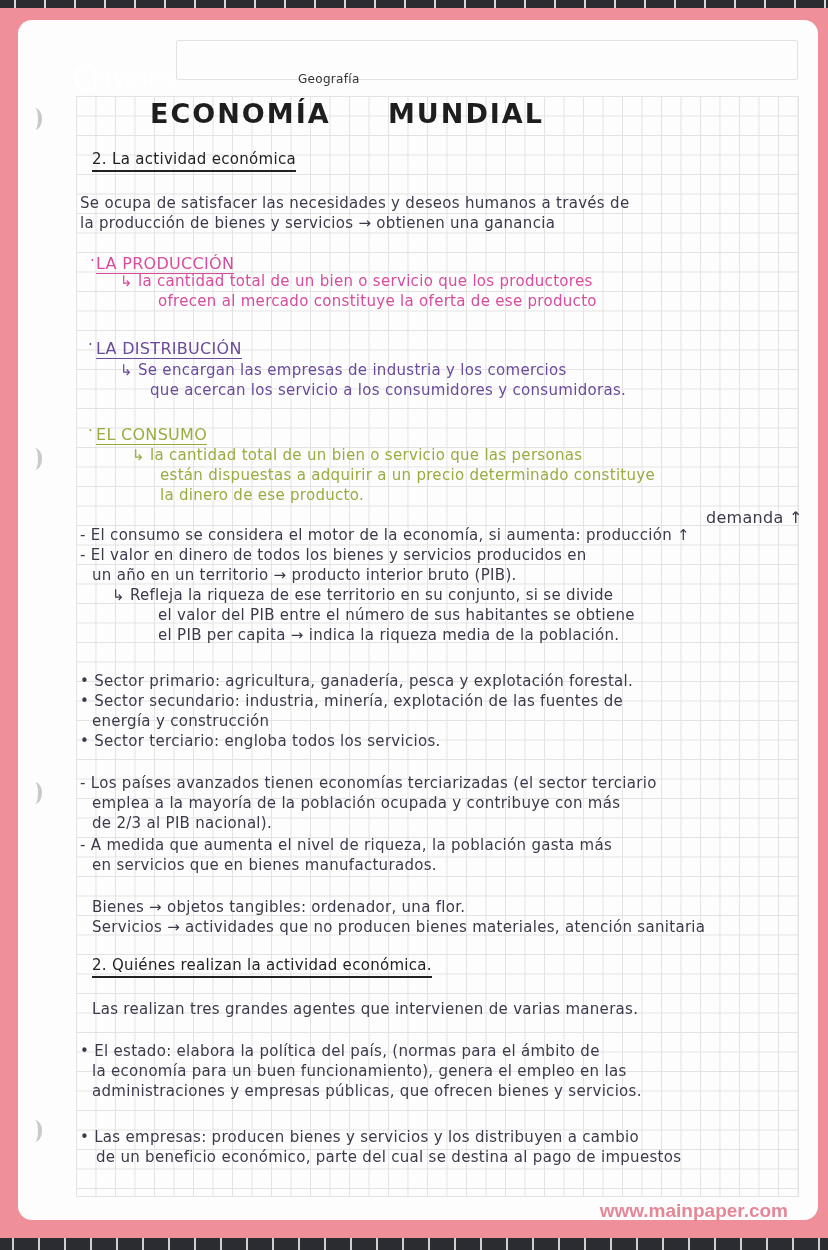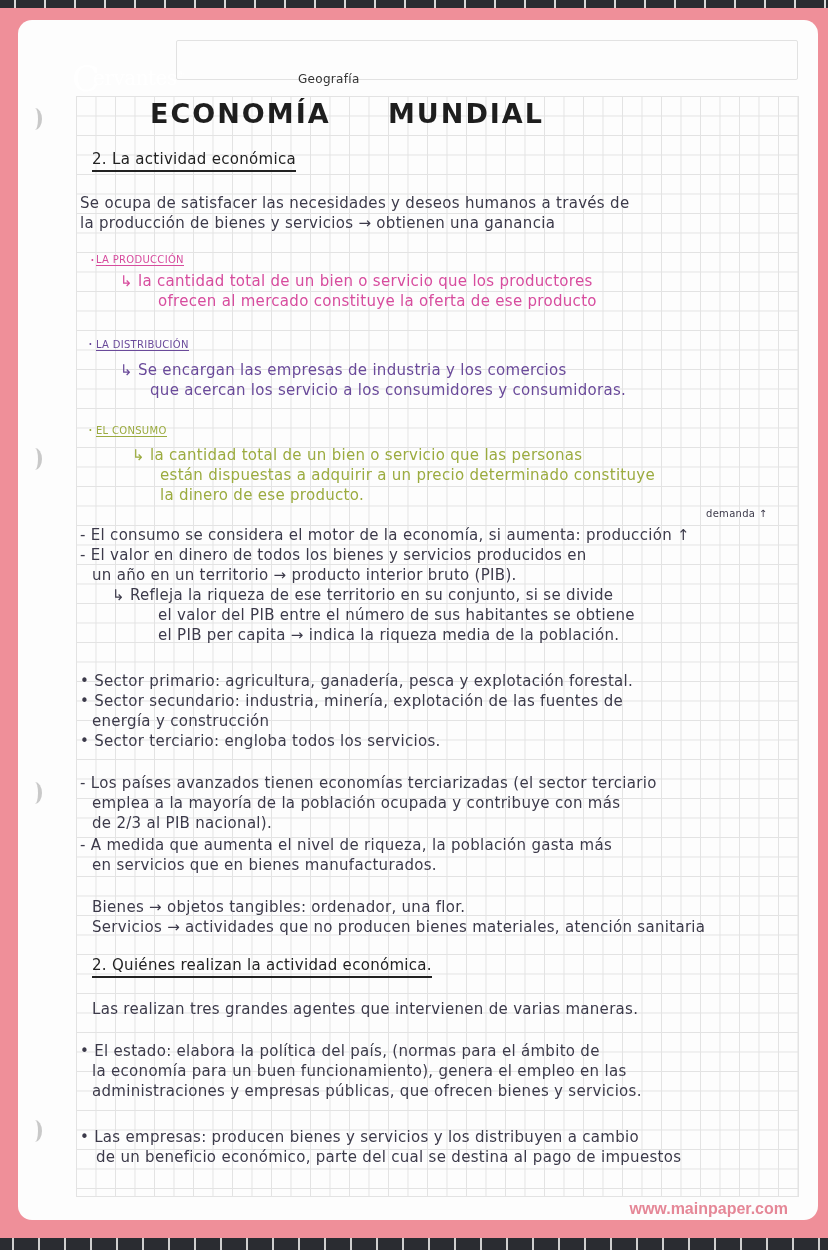--- a/index.html
+++ b/index.html
@@ -41,42 +41,42 @@
         linear-gradient(to bottom, #e3e3e3 1px, transparent 1px);
       background-size: 19.5px 19.5px;
       border-right: 1px solid #e3e3e3; border-bottom: 1px solid #e3e3e3;
     }
     .hole {
       position: absolute; left: 28px; width: 14px; height: 22px;
       border-radius: 50%; border-right: 4px solid #c9c9c9; box-sizing: border-box;
     }
     .watermark {
       position: absolute; right: 40px; top: 1200px; color: #e58797;
-      font-family: "Liberation Sans", sans-serif; font-size: 16px; font-weight: bold;
+      font-family: "Liberation Sans", sans-serif; font-size: 19px; font-weight: bold;
     }
     .line {
       position: absolute; white-space: nowrap;
       font-family: "DejaVu Sans", sans-serif; font-size: 15px;
       letter-spacing: 0.3px; color: #3c3a4a;
     }
     .subject { font-size: 12px; color: #333; }
     .title {
       font-family: "DejaVu Sans", sans-serif; font-weight: bold; font-size: 27px;
       letter-spacing: 2px; color: #1e1e1e;
     }
     .section {
       font-size: 15px; color: #222; border-bottom: 2px solid #222; padding-bottom: 2px;
     }
     .pink { color: #d74c9e; }
     .purple { color: #6a4a9a; }
     .green { color: #9bab3f; }
     .head-pink { border-bottom: 1.5px solid #d74c9e; }
     .head-purple { border-bottom: 1.5px solid #6a4a9a; }
     .head-green { border-bottom: 1.5px solid #9bab3f; }
-    .small { font-size: 10px; }
+    .small { font-size: 16px; }
   </style>
 </head>
 <body>
 
 <div class="binder-top"></div>
 <div class="frame"></div>
 <div class="sheet"></div>
 <div class="binder-bottom"></div>
 
 <div class="logo"><span class="big-c">C</span><span>ervantes</span><sup>®</sup></div>

